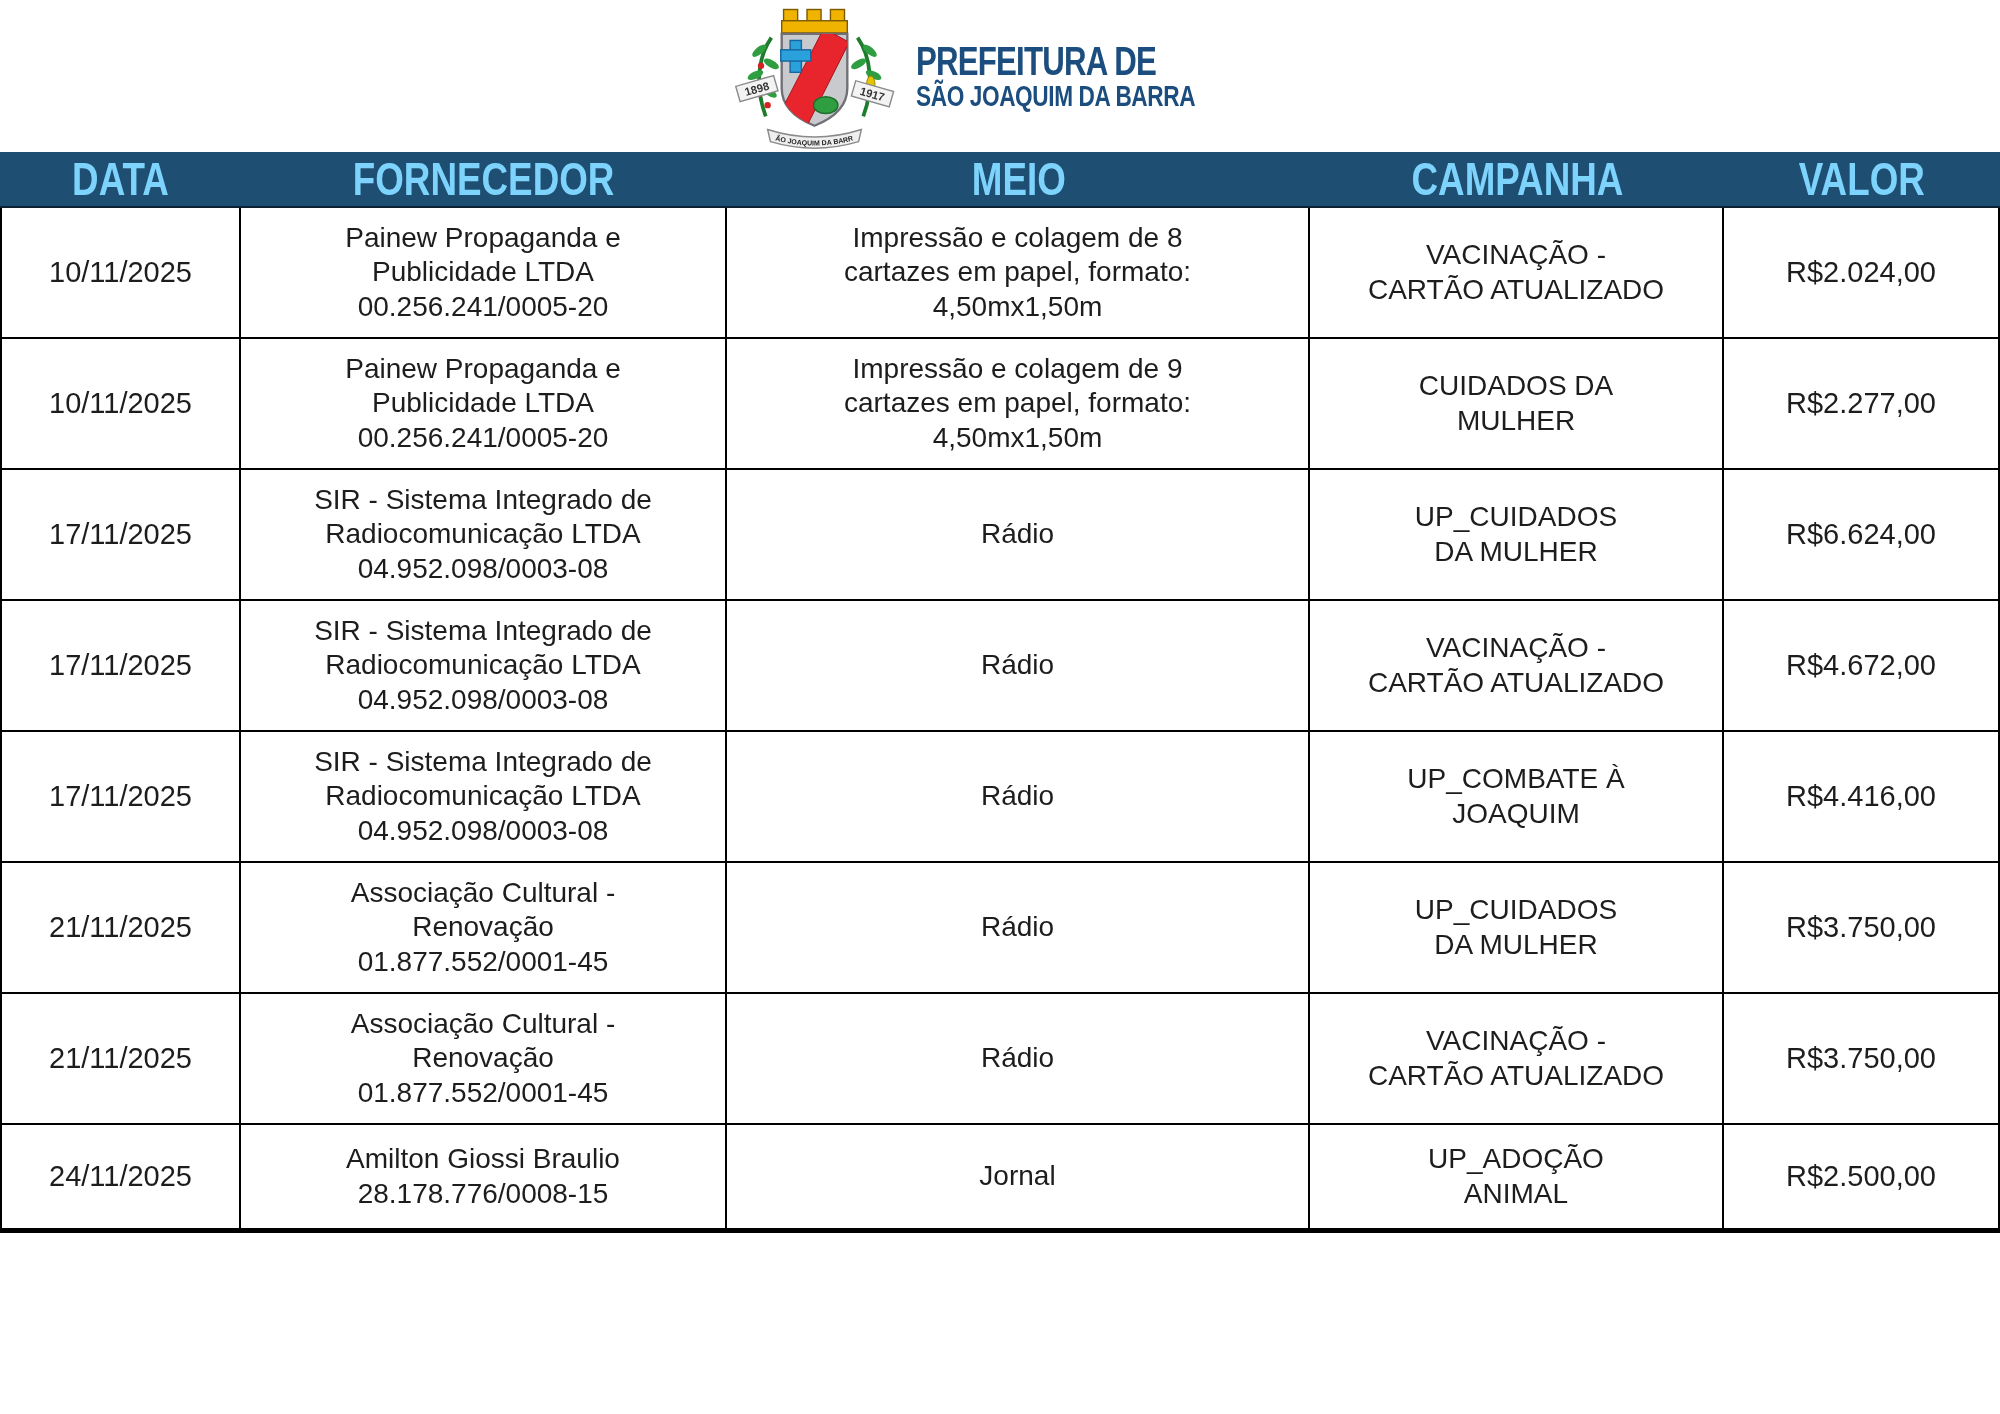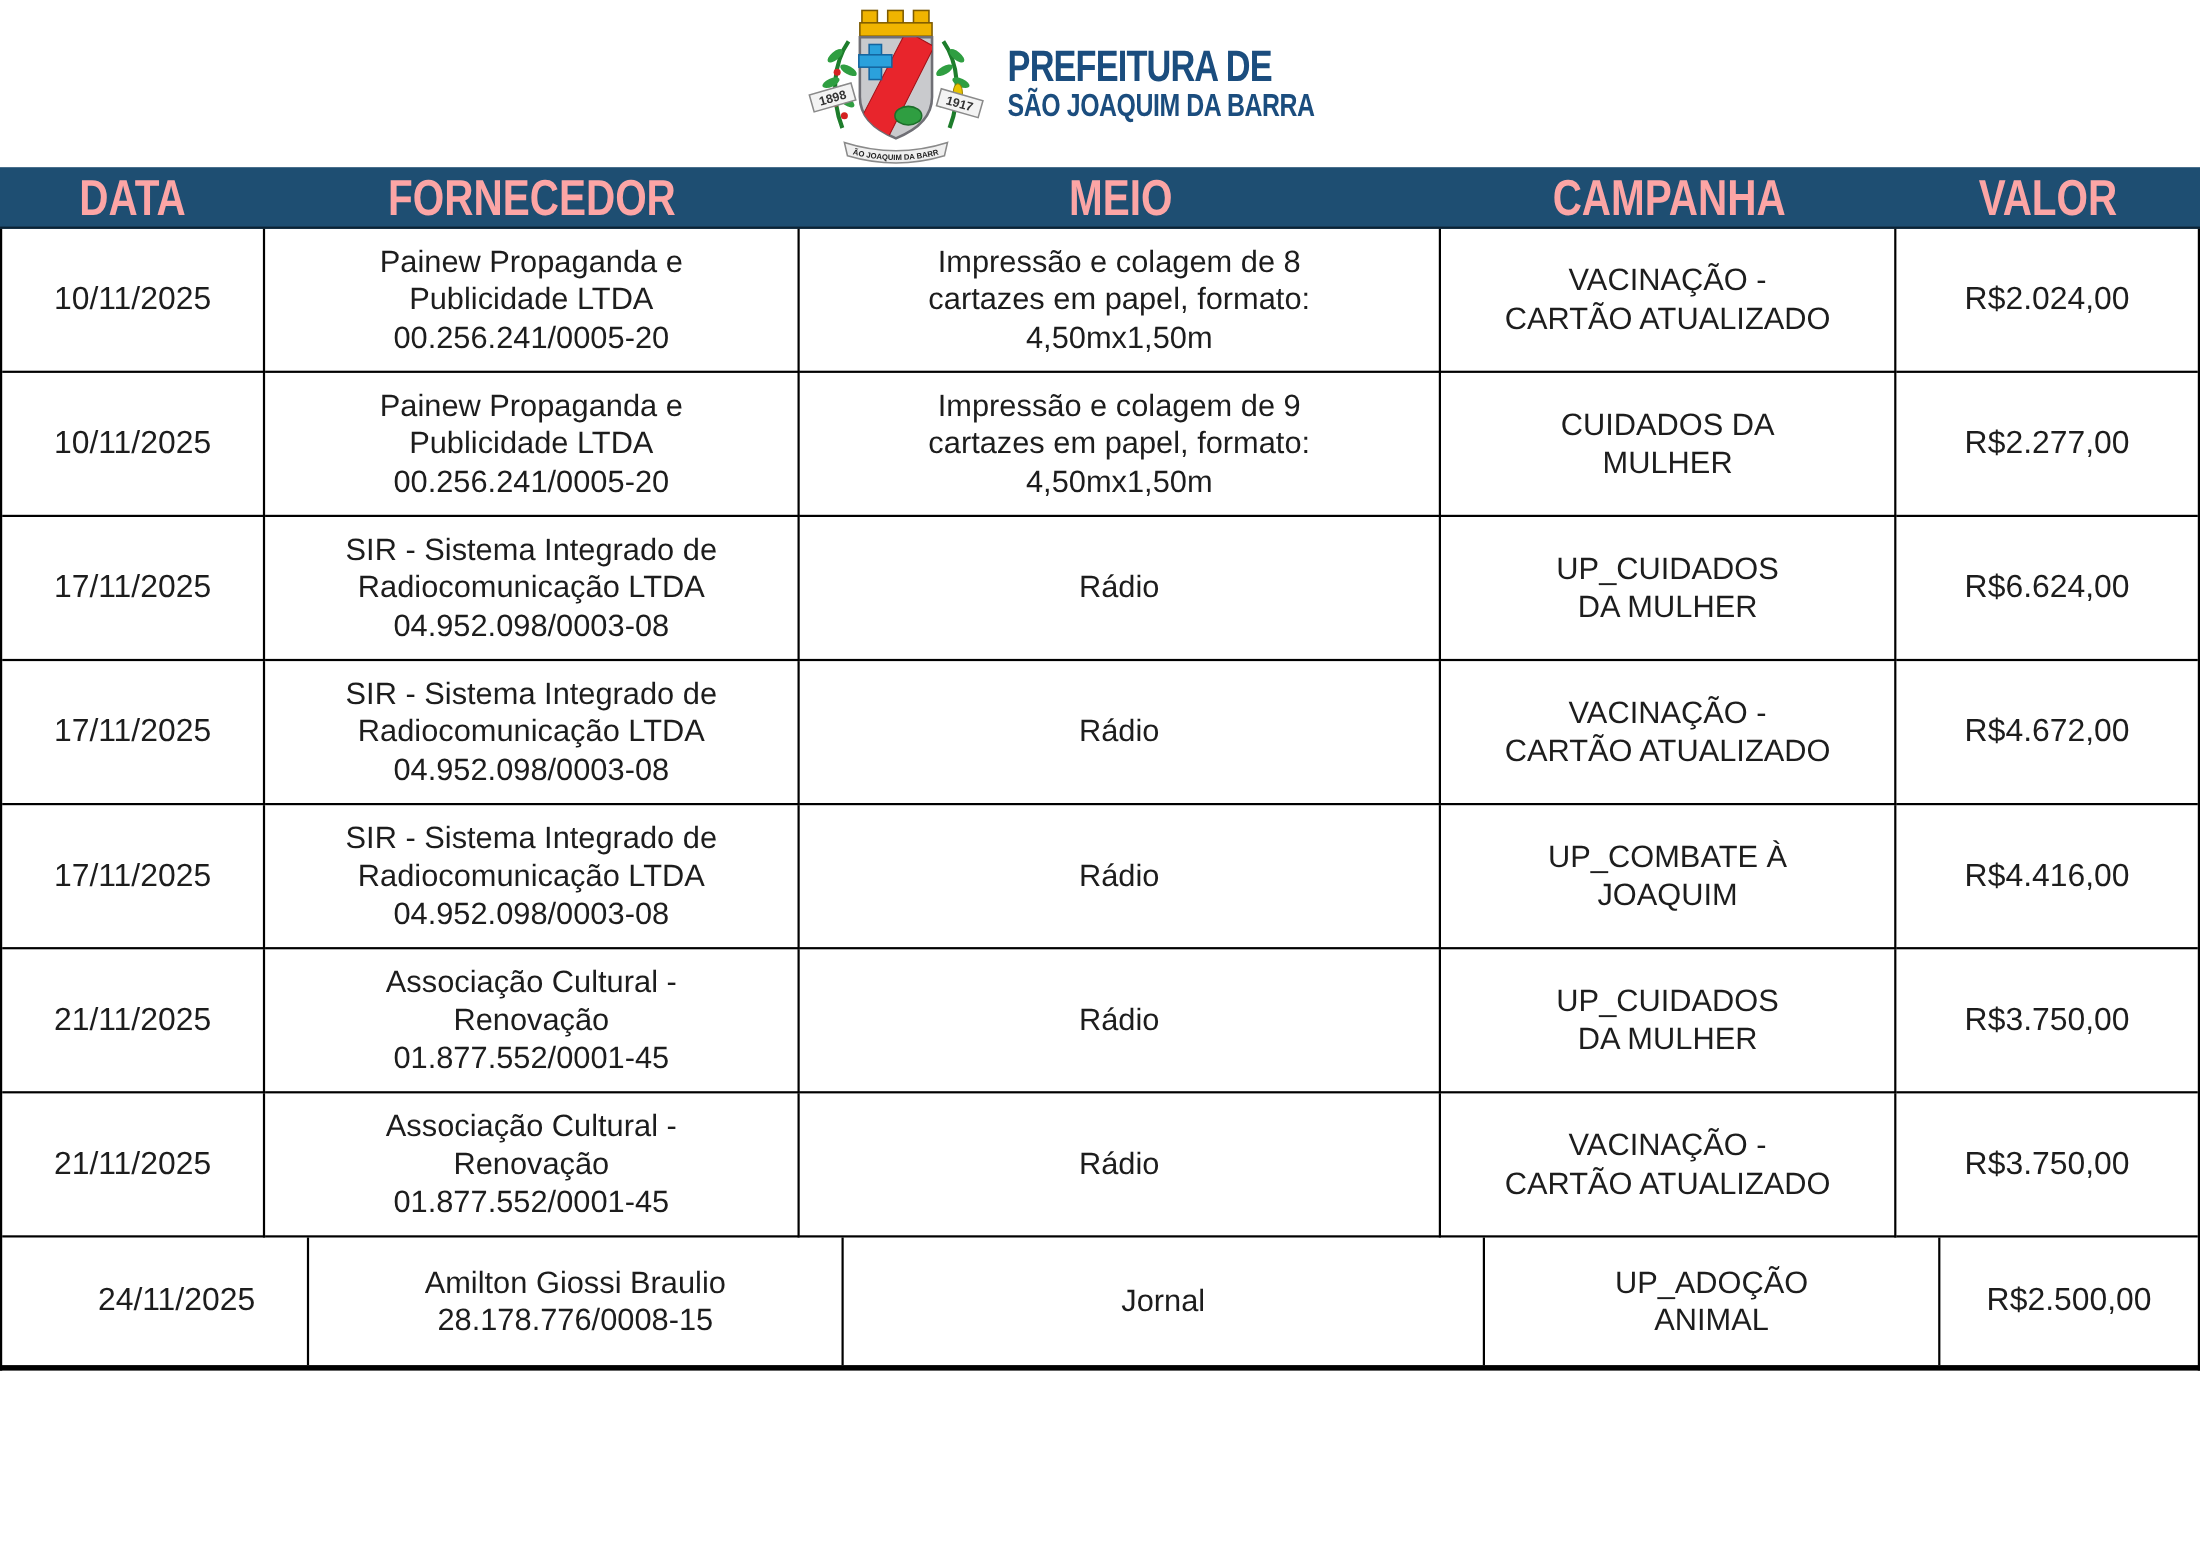--- a/index.html
+++ b/index.html
@@ -55,21 +55,21 @@
     grid-template-columns: 241px 486px 583px 414px 276px;
     background: #1e4e72;
     height: 56px;
     border-bottom: 2px solid #0c2233;
     box-sizing: border-box;
   }
   .th {
     display: flex;
     align-items: center;
     justify-content: center;
-    color: #fca5a5;
+    color: #7dd3fc;
     font-weight: 700;
     font-size: 46px;
     line-height: 1;
   }
   .th span {
     display: inline-block;
     transform: scaleX(0.8);
     letter-spacing: 0px;
     white-space: nowrap;
   }
@@ -80,21 +80,21 @@
     border-bottom: 5px solid #000;
     box-sizing: border-box;
     width: 2000px;
   }
   .row {
     display: grid;
     grid-template-columns: 239px 486px 583px 414px 1fr;
     height: 131px;
     box-sizing: border-box;
   }
-  .row:last-child { height: 116px; margin-left: 40px; }
+  .row:last-child { height: 103px; }
   .cell {
     display: flex;
     flex-direction: column;
     justify-content: center;
     align-items: center;
     text-align: center;
     white-space: pre-line;
     border-right: 2px solid #000;
     border-bottom: 2px solid #000;
     box-sizing: border-box;

